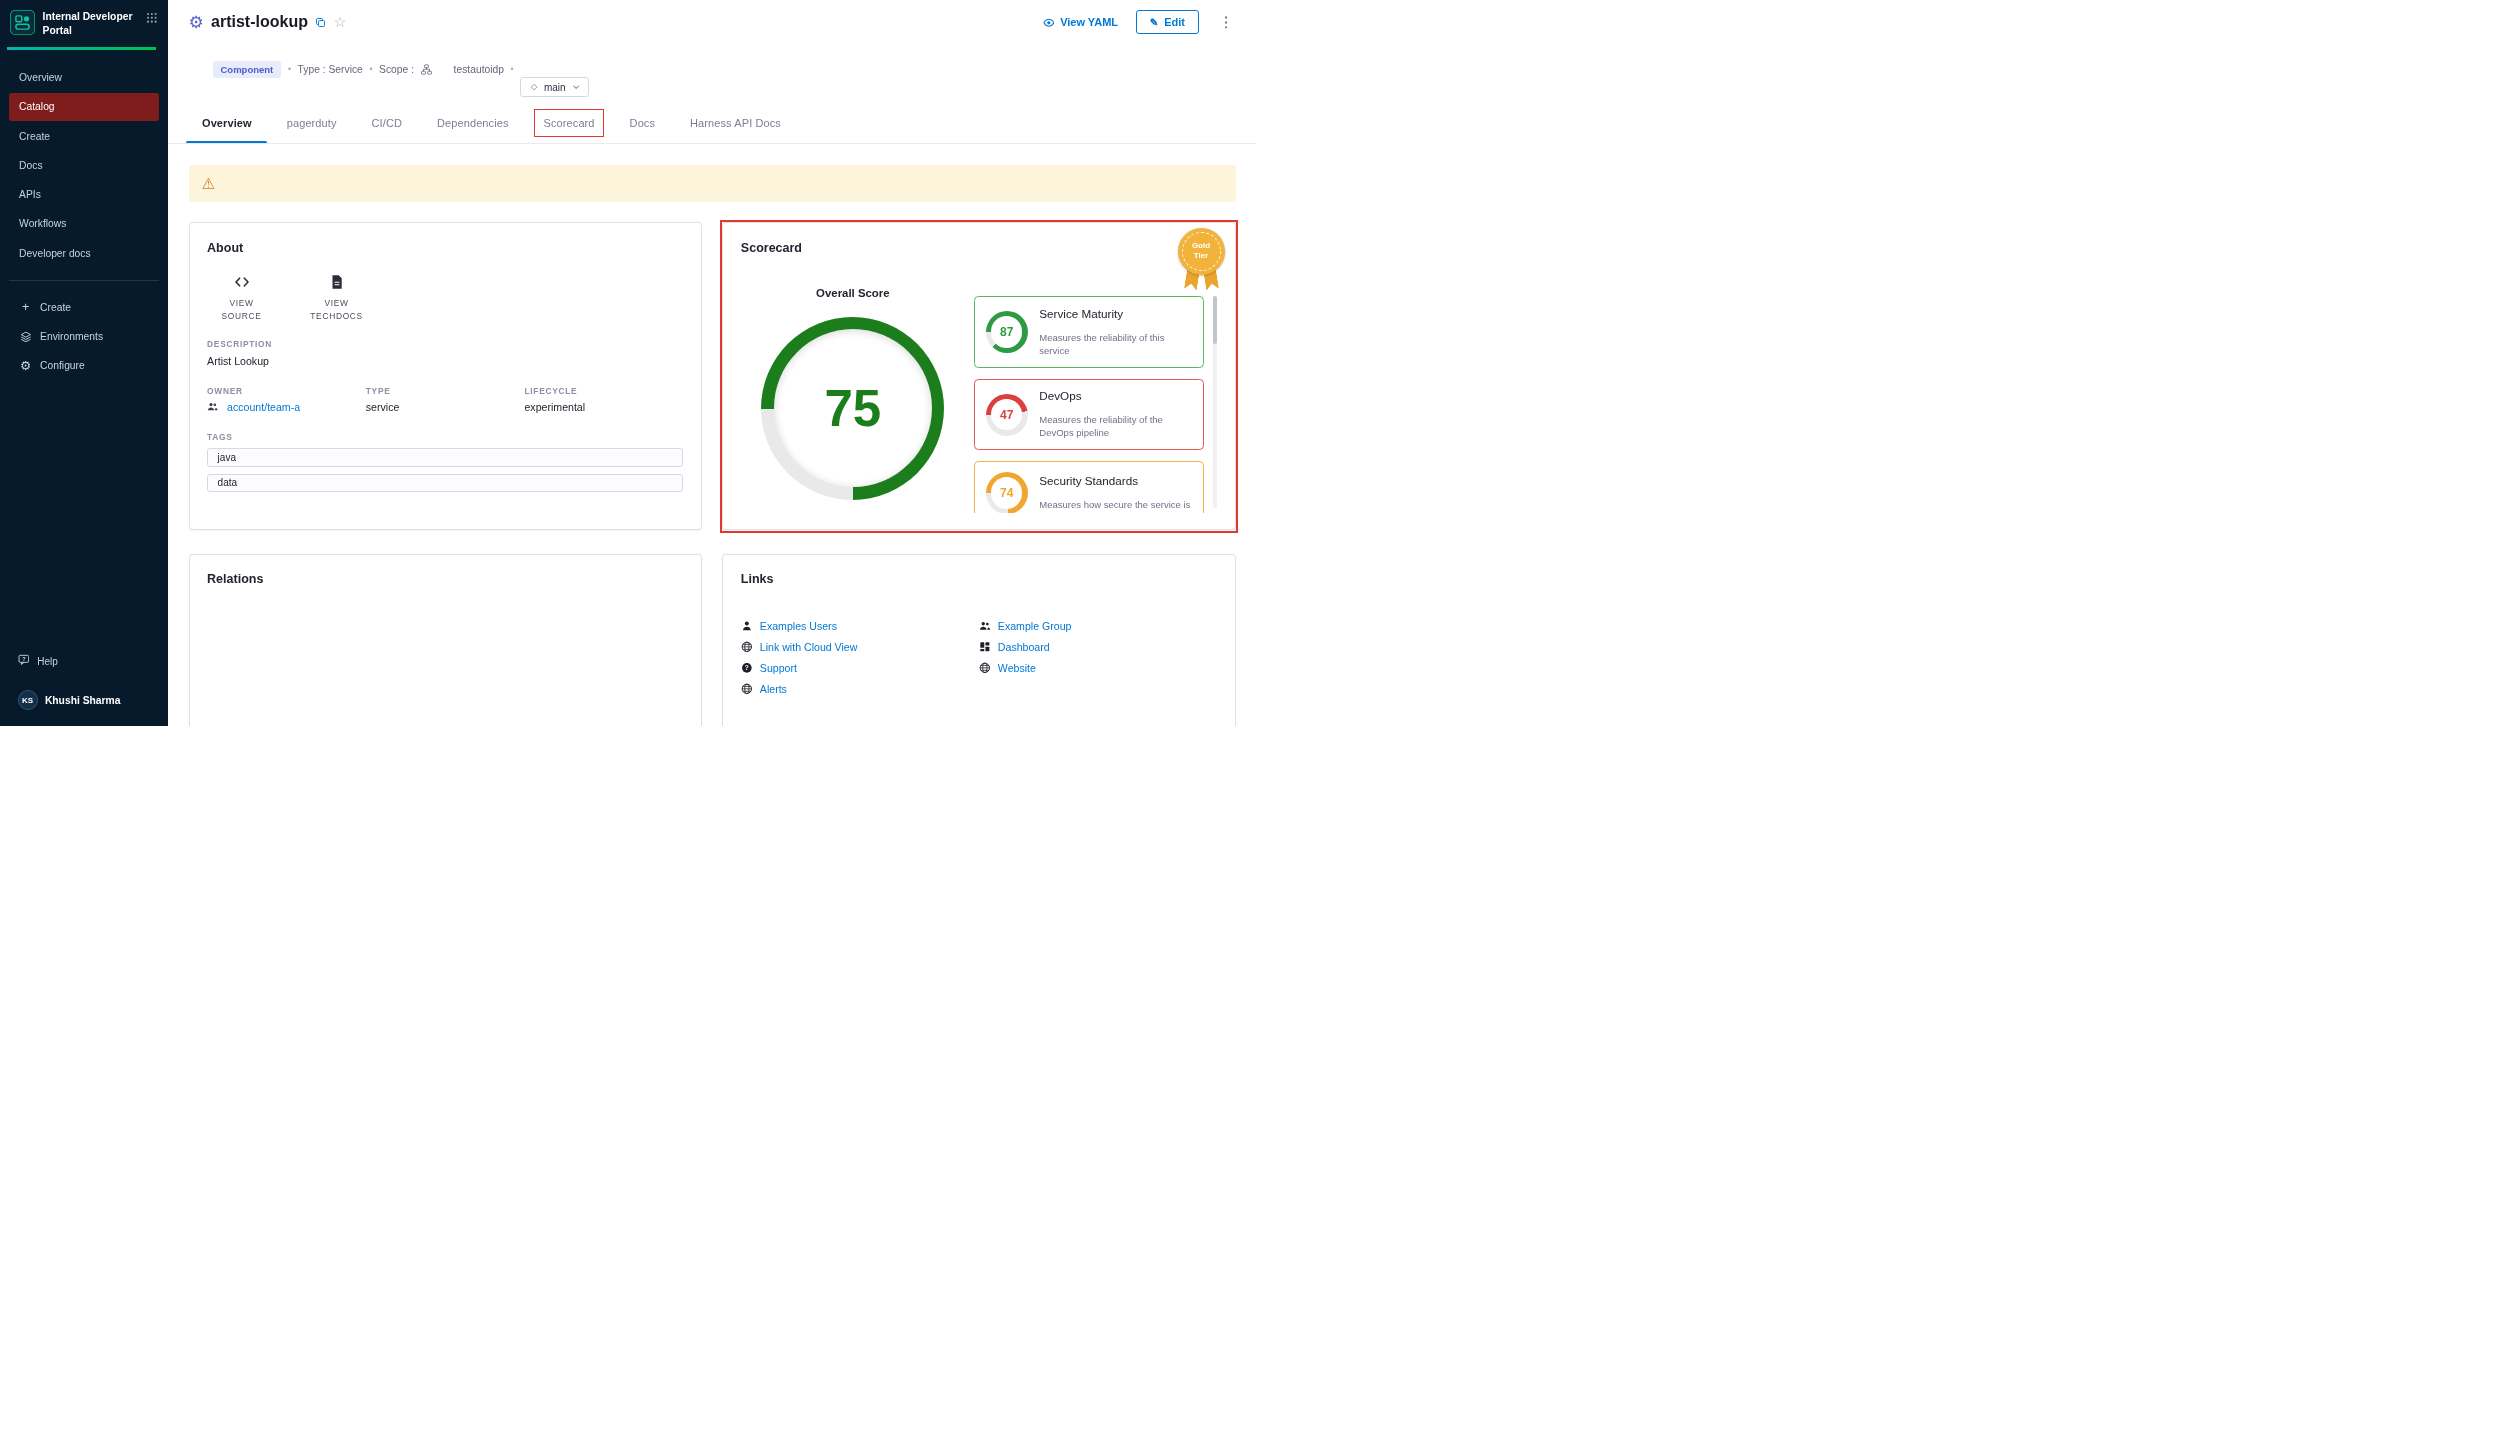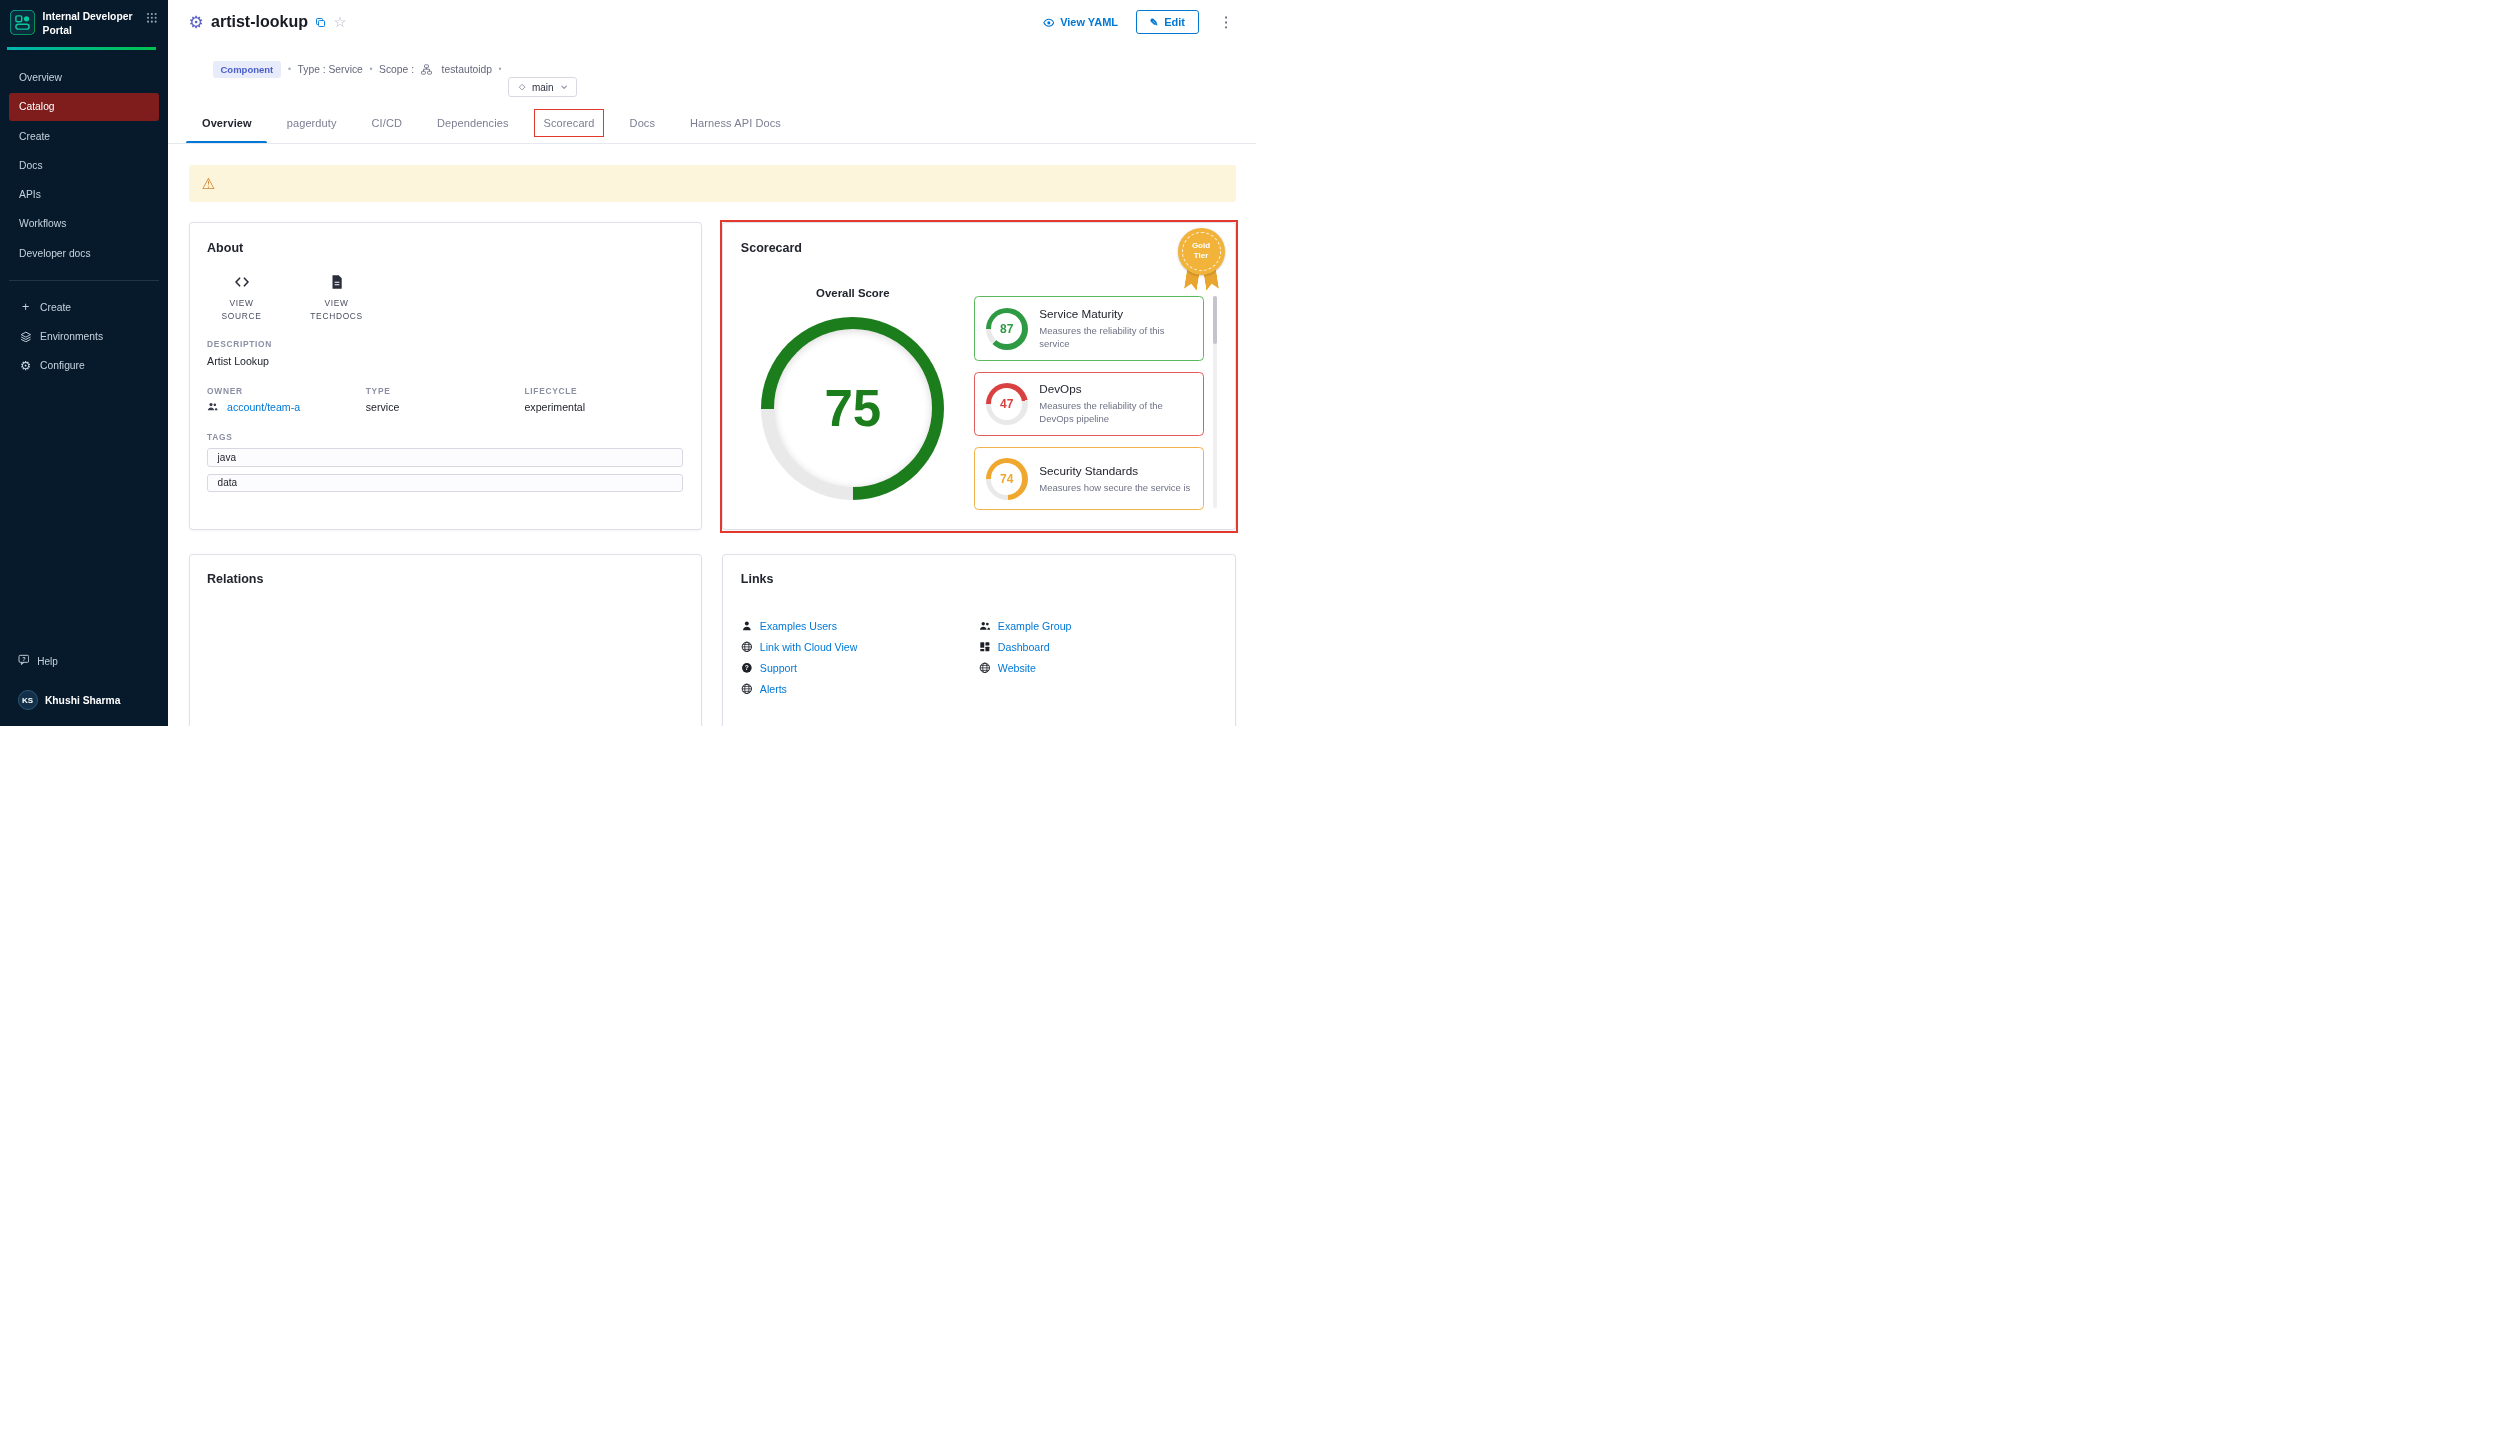--- a/index.html
+++ b/index.html
@@ -34,21 +34,21 @@
   .copy-ico { color:#0278D5; cursor:pointer; display:inline-flex; }
   .star-ico { color:#AEB4C2; font-size:14.6px; line-height:1; cursor:pointer; }
   .header-actions { margin-left:auto; display:flex; align-items:center; gap:17.6px; }
   .view-yaml { display:flex; gap:5.9px; align-items:center; color:#0278D5; font-weight:700; font-size:11px; cursor:pointer; }
   .edit-btn { display:flex; gap:5.9px; align-items:center; color:#0278D5; border:0.7px solid #0278D5; border-radius:2.9px; background:#fff; font-weight:700; font-size:11px; padding:5.1px 13px; cursor:pointer; font-family:inherit; }
   .pencil { font-size:10.3px; }
   .kebab { color:#4A4D5E; font-size:14.6px; line-height:1; padding:0 2.2px; cursor:pointer; }
   .meta-row { display:flex; align-items:center; gap:6.6px; margin:6.6px 0 0 24px; font-size:10.3px; color:#63667A; }
   .kind-chip { background:#E7EBFA; color:#4A5FC9; font-weight:700; font-size:9.5px; padding:2.9px 8px; border-radius:2.9px; cursor:pointer; }
   .dot { color:#A6AABB; font-size:8.8px; }
-  .scope-group { display:flex; align-items:center; gap:10px; }
+  .scope-group { display:flex; align-items:center; gap:22px; }
   .branch-select { display:flex; gap:5.1px; border:0.7px solid #D6D9E4; border-radius:2.9px; padding:3.7px 7.3px; font-size:10px; color:#2F3242; background:#fff; cursor:pointer;margin-top:36px; }
   .branch-select .muted { color:#8B8FA3; display:inline-flex; }
 
   .tabs { display:flex; align-items:stretch; gap:35px; padding-left:34px; border-bottom:0.7px solid #E7E9F0; height:41px; margin-top:5.9px; }
   .tab { display:flex; align-items:center; font-size:11px; color:#7B7E92; font-weight:500; position:relative; cursor:pointer; letter-spacing:0.1px; white-space:nowrap; }
   .tab.active { color:#23252F; font-weight:700; }
   .tab.active::after { content:""; position:absolute; left:-16px; right:-15.4px; bottom:0; height:2.2px; background:#0278D5; border-radius:1.5px 1.5px 0 0; }
   .tab-annotation { position:absolute; left:-9.5px; right:-9.5px; top:50%; height:28px; transform:translateY(-50%); border:1.8px solid #E3392C; pointer-events:none; }
 
   .content { flex:1; padding:20.5px; overflow:hidden; background:#fff; }
@@ -87,21 +87,21 @@
   .overall-label { font-size:11.4px; font-weight:700; margin-top:22px; color:#22242E; }
   .gauge { width:183px; height:183px; border-radius:50%; display:grid; place-items:center; margin-top:17.6px; }
   .gauge-hole { width:158px; height:158px; background:#fff; border-radius:50%; display:grid; place-items:center; box-shadow:inset 0 1.5px 8.8px rgba(0,0,0,.16); }
   .gauge-num { font-size:51px; font-weight:700; }
   .sc-right { flex:1; display:flex; margin-left:8.8px; min-width:0; margin-top:31px; }
   .checks-viewport { flex:1; height:217px; overflow:hidden; display:flex; flex-direction:column; gap:11px; min-width:0; }
   .check-card { border:1.1px solid #ccc; border-radius:4.4px; padding:9.5px 11px; display:flex; align-items:center; gap:11.7px; flex-shrink:0; background:#fff; cursor:pointer; }
   .check-donut { width:42px; height:42px; border-radius:50%; display:grid; place-items:center; flex-shrink:0; }
   .check-hole { width:31.5px; height:31.5px; border-radius:50%; background:#fff; display:grid; place-items:center; font-size:12px; font-weight:700; }
   .check-title { font-size:11.7px; color:#22242E; }
-  .check-desc { font-size:9.5px; color:#6F7285; margin-top:5px; line-height:1.35; max-width:168px; }
+  .check-desc { font-size:9.5px; color:#6F7285; margin-top:12px; line-height:1.35; max-width:168px; }
   .scrollbar { width:4.4px; height:212px; background:#F0F0F3; border-radius:2.2px; margin-left:8.8px; position:relative; flex-shrink:0; }
   .scroll-thumb { position:absolute; top:0; left:0; width:4.4px; height:48px; background:#C3C4CC; border-radius:2.2px; cursor:pointer; }
   .badge { position:absolute; top:4.4px; right:10px; width:47px; height:70px; z-index:2; }
   .badge-circle { width:47px; height:47px; border-radius:50%; background:#F2B33B; display:grid; place-items:center; position:relative; z-index:2; box-shadow:0 0.7px 2.2px rgba(0,0,0,.25); }
   .badge-inner { width:39px; height:39px; border-radius:50%; border:1.1px dashed rgba(255,255,255,.85); display:grid; place-items:center; text-align:center; color:#fff; font-size:8px; font-weight:700; line-height:1.25; }
   .badge-tail { position:absolute; top:34px; width:13px; height:28px; background:#E9A52F; z-index:1; clip-path:polygon(0 0,100% 0,100% 100%,50% 78%,0 100%); }
   .badge-tail.left { left:8px; transform:rotate(9deg); }
   .badge-tail.right { right:8px; transform:rotate(-9deg); }
 
   

